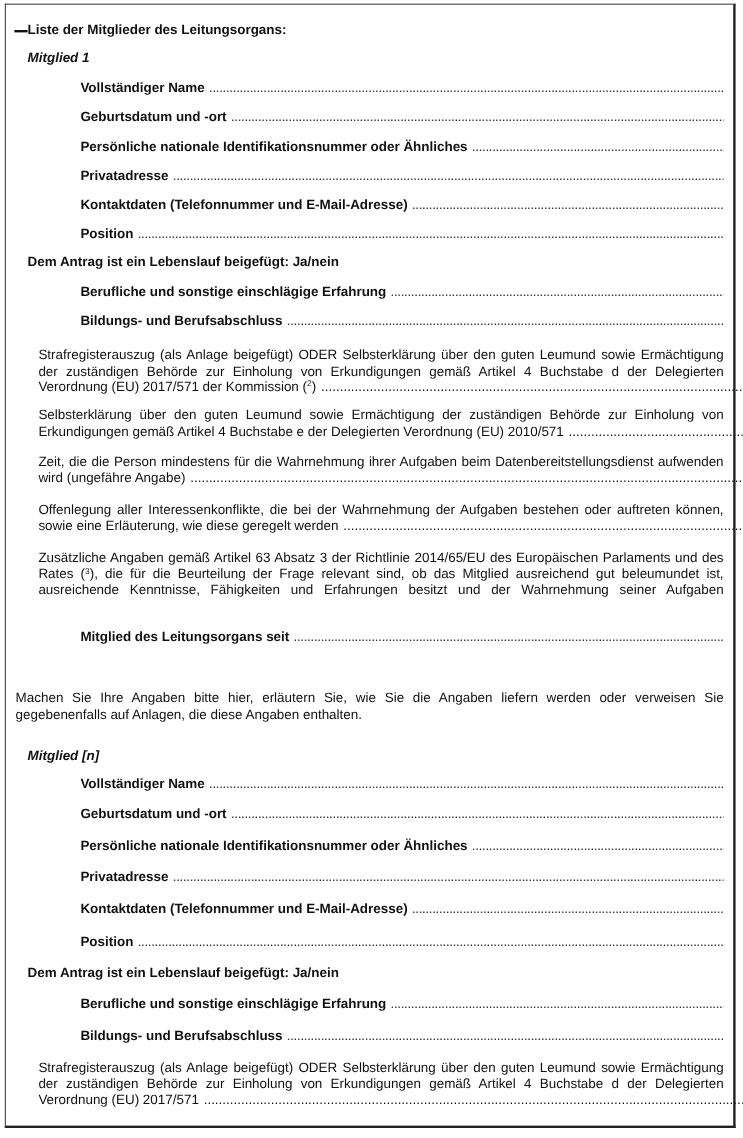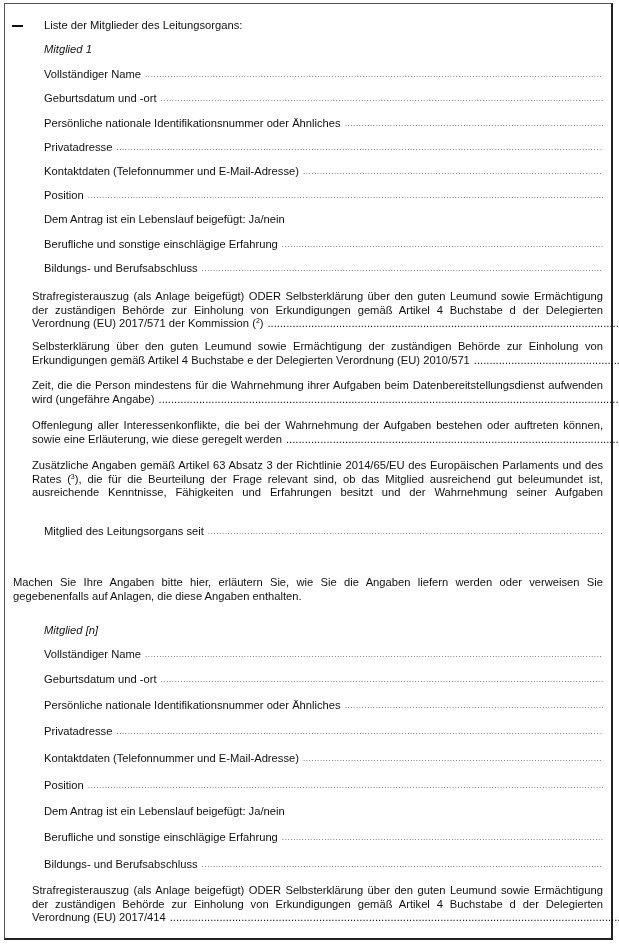--- a/index.html
+++ b/index.html
@@ -1,22 +1,22 @@
 <!DOCTYPE html>
 <html><head>
 <meta charset="utf-8">
 <style>
   html, body { margin:0; padding:0; background:#ffffff; }
   body { width:619px; height:948px; position:relative; overflow:hidden;
          font-family:"Liberation Sans", sans-serif; font-size:11.2px; color:#111; }
   .frame { position:absolute; left:4px; top:3px; width:609px; height:937px;
            border-left:1.5px solid #555; border-top:1.5px solid #555;
            border-right:2px solid #222; border-bottom:2px solid #222; box-sizing:border-box; }
-  .line { position:absolute; left:44px; right:16px; white-space:nowrap; line-height:13.6px; }
-  .field { display:flex; align-items:flex-start; }
+  .line { position:absolute; left:23px; right:16px; white-space:nowrap; line-height:13.6px;font-weight:bold; }
+  .field { display:flex; align-items:flex-start;margin-left:44px; }
   .field .lbl { flex:0 0 auto; padding-right:4px; }
   .field .dots { flex:1 1 auto; overflow:hidden; white-space:nowrap; color:#333; letter-spacing:0.6px; font-size:8px; }
   .dots::after { content:"........................................................................................................................................................................................................................................................................................................................"; }
   .para { position:absolute; left:32px; right:16px; line-height:13.6px; text-align:justify; }
   .para .tail { display:flex; align-items:baseline; white-space:nowrap; }
   .para .tail .lbl { flex:0 0 auto; padding-right:4px; }
   .just { text-align:justify; text-align-last:justify; white-space:normal; }
   .italic { font-style:italic; }
   .dash { position:absolute; left:12px; width:11px; height:1.6px; background:#111; }
   .intro { position:absolute; left:13px; right:16px; line-height:13.6px; }
@@ -148,16 +148,16 @@
 </div>
 <div class="line field" style="top:858px;">
   <span class="lbl">Bildungs- und Berufsabschluss</span>
     <span class="dots"></span>
 </div>
 
 <div class="para" style="top:884px;">
   <div class="just">Strafregisterauszug (als Anlage beigefügt) ODER Selbsterklärung über den guten Leumund sowie Ermächtigung</div>
   <div class="just">der zuständigen Behörde zur Einholung von Erkundigungen gemäß Artikel 4 Buchstabe d der Delegierten</div>
   <div class="tail">
-    <span class="lbl">Verordnung (EU) 2017/414</span>
+    <span class="lbl">Verordnung (EU) 2017/571</span>
       <span class="dots"></span>
   </div>
 </div>
 
 </body></html>

